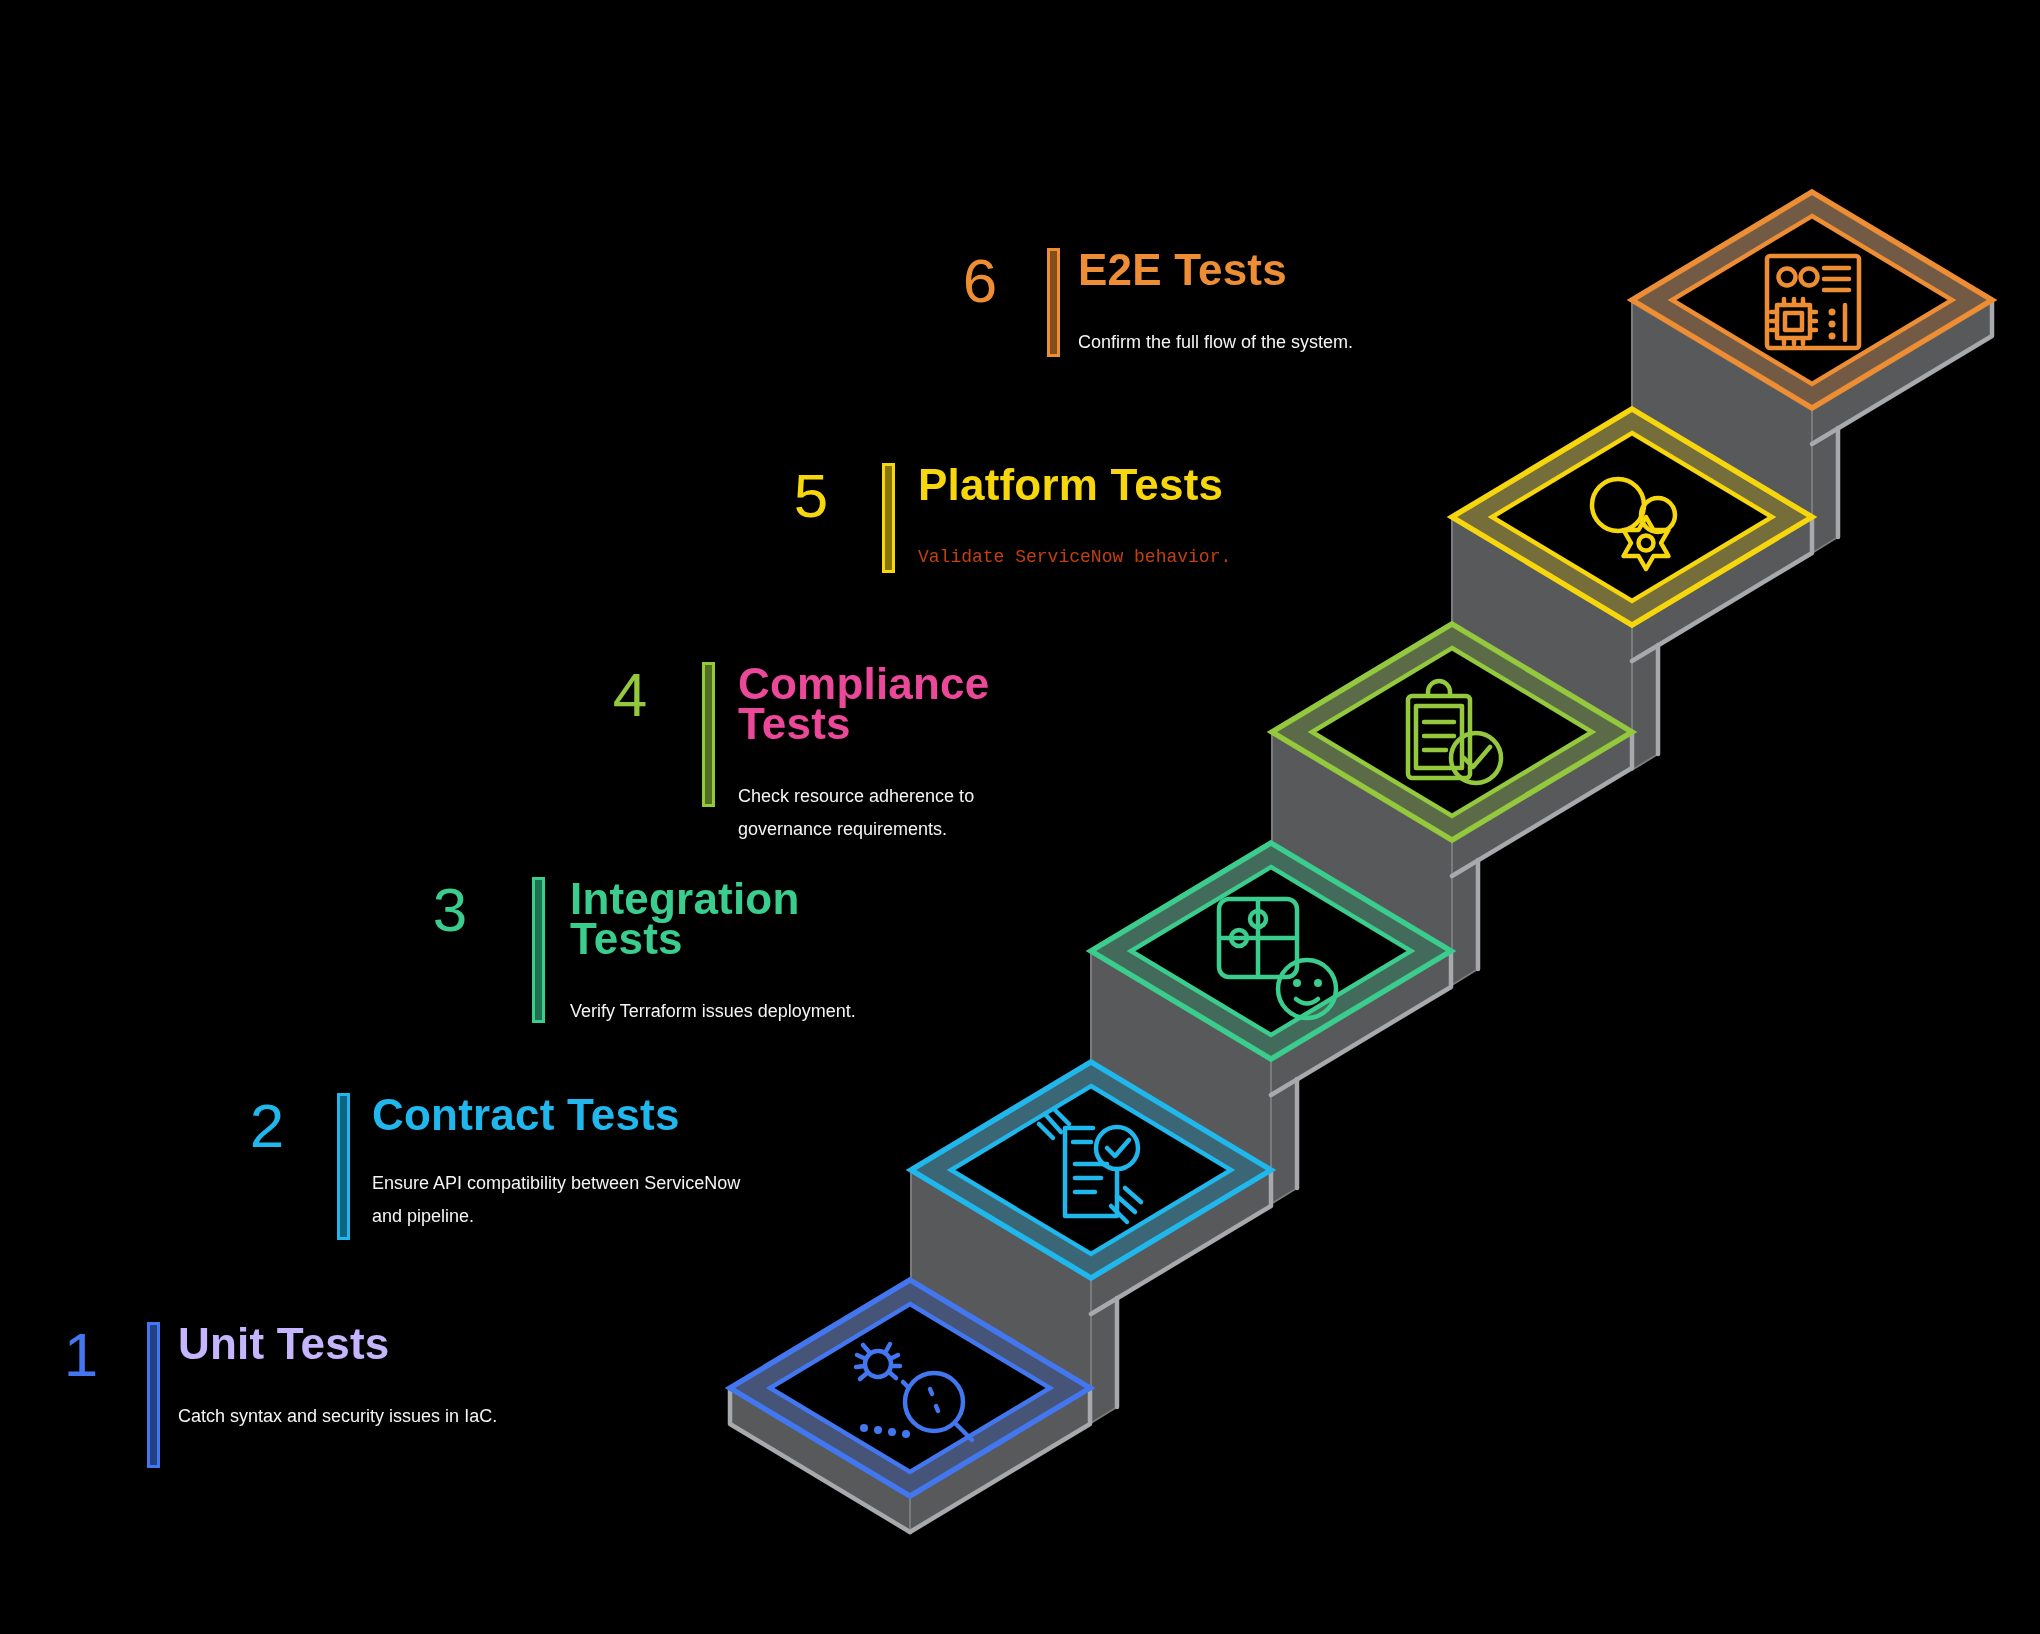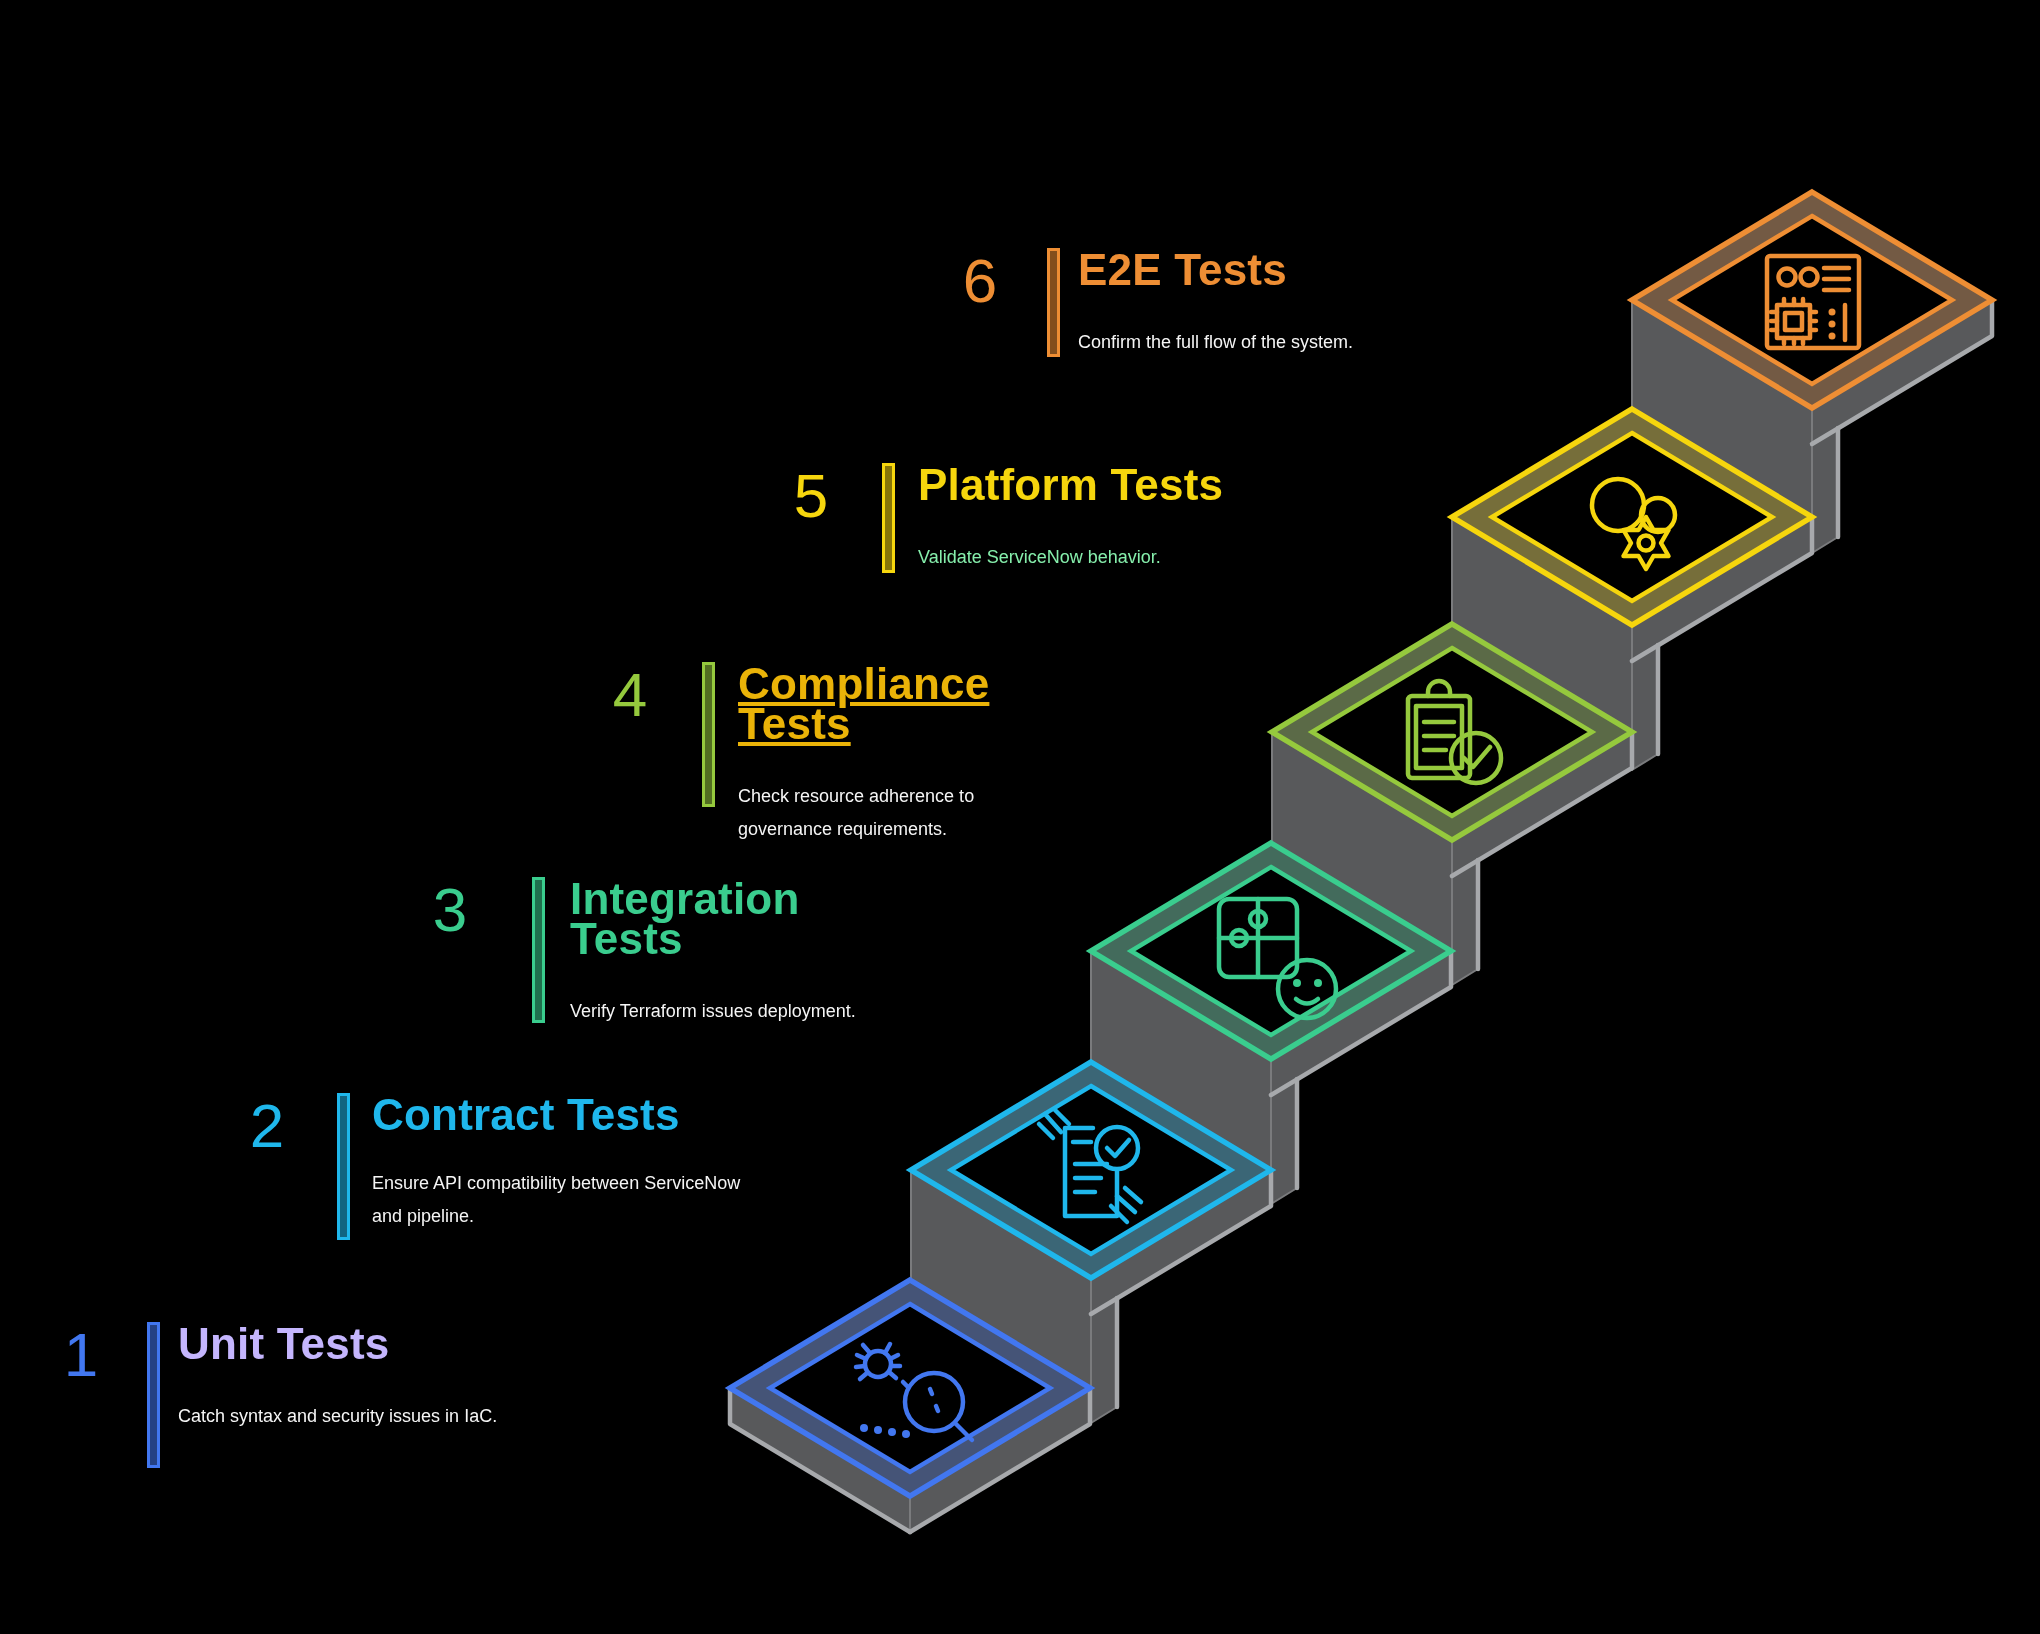--- a/index.html
+++ b/index.html
@@ -204,31 +204,31 @@
     <div class="content">
       <h3 class="title" style="color: rgb(58, 205, 142);">Integration Tests</h3>
       <p class="desc" style="color: rgb(245, 245, 245);">Verify Terraform issues deployment.</p>
     </div>
   </div>
 
   <div class="step-block s4">
     <div class="num" style="color: rgb(149, 201, 61);">4</div>
     <div class="bar" style="border-color: rgb(149, 201, 61); background-color: rgb(149, 201, 61);"></div>
     <div class="content">
-      <h3 class="title" style="color: #eab308; text-decoration: underline;">Compliance Tests</h3>
+      <h3 class="title" style="color: #ec4899;">Compliance Tests</h3>
       <p class="desc" style="color: rgb(245, 245, 245);">Check resource adherence to governance requirements.</p>
     </div>
   </div>
 
   <div class="step-block s5">
     <div class="num" style="color: rgb(246, 214, 13);">5</div>
     <div class="bar" style="border-color: rgb(246, 214, 13); background-color: rgb(246, 214, 13);"></div>
     <div class="content">
       <h3 class="title" style="color: rgb(246, 214, 13);">Platform Tests</h3>
-      <p class="desc" style="color: #86efac;">Validate ServiceNow behavior.</p>
+      <p class="desc" style="color: #c2410c; font-family: Liberation Mono, monospace;">Validate ServiceNow behavior.</p>
     </div>
   </div>
 
   <div class="step-block s6">
     <div class="num" style="color: rgb(238, 142, 52);">6</div>
     <div class="bar" style="border-color: rgb(238, 142, 52); background-color: rgb(238, 142, 52);"></div>
     <div class="content">
       <h3 class="title" style="color: rgb(238, 142, 52);">E2E Tests</h3>
       <p class="desc" style="color: rgb(245, 245, 245);">Confirm the full flow of the system.</p>
     </div>

